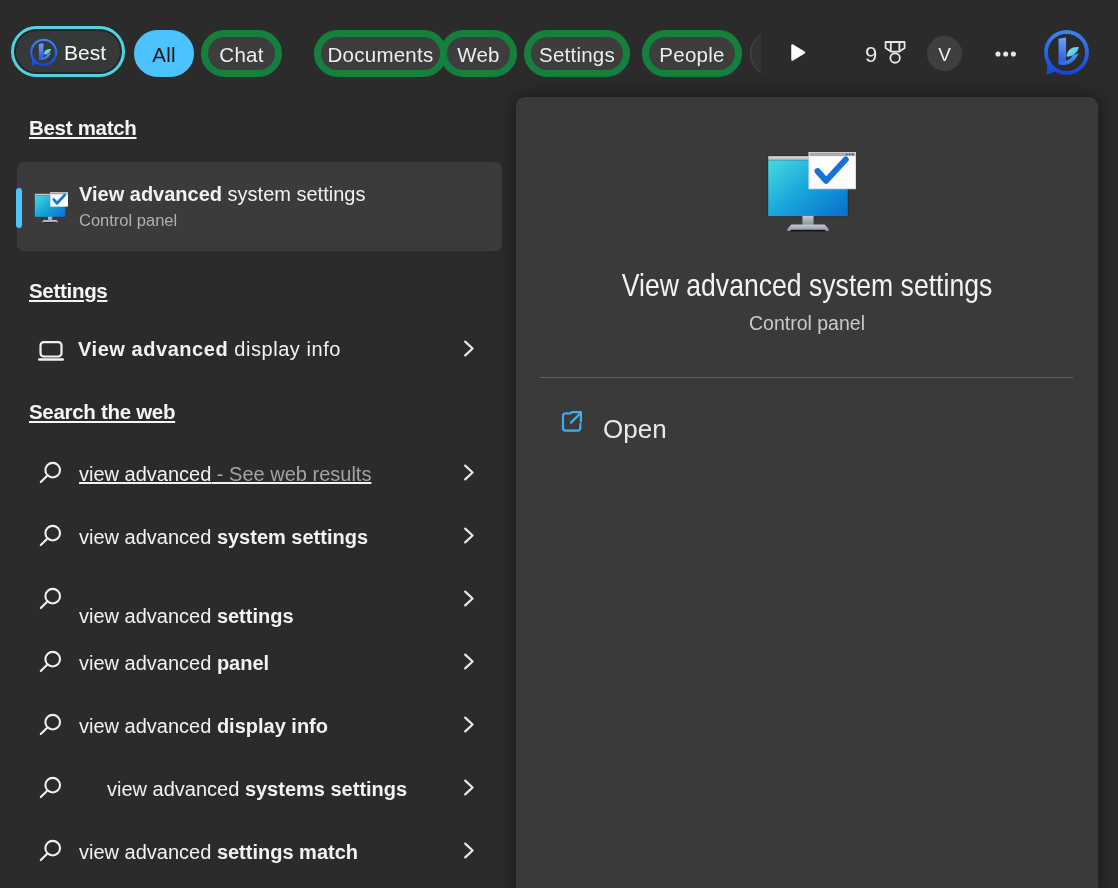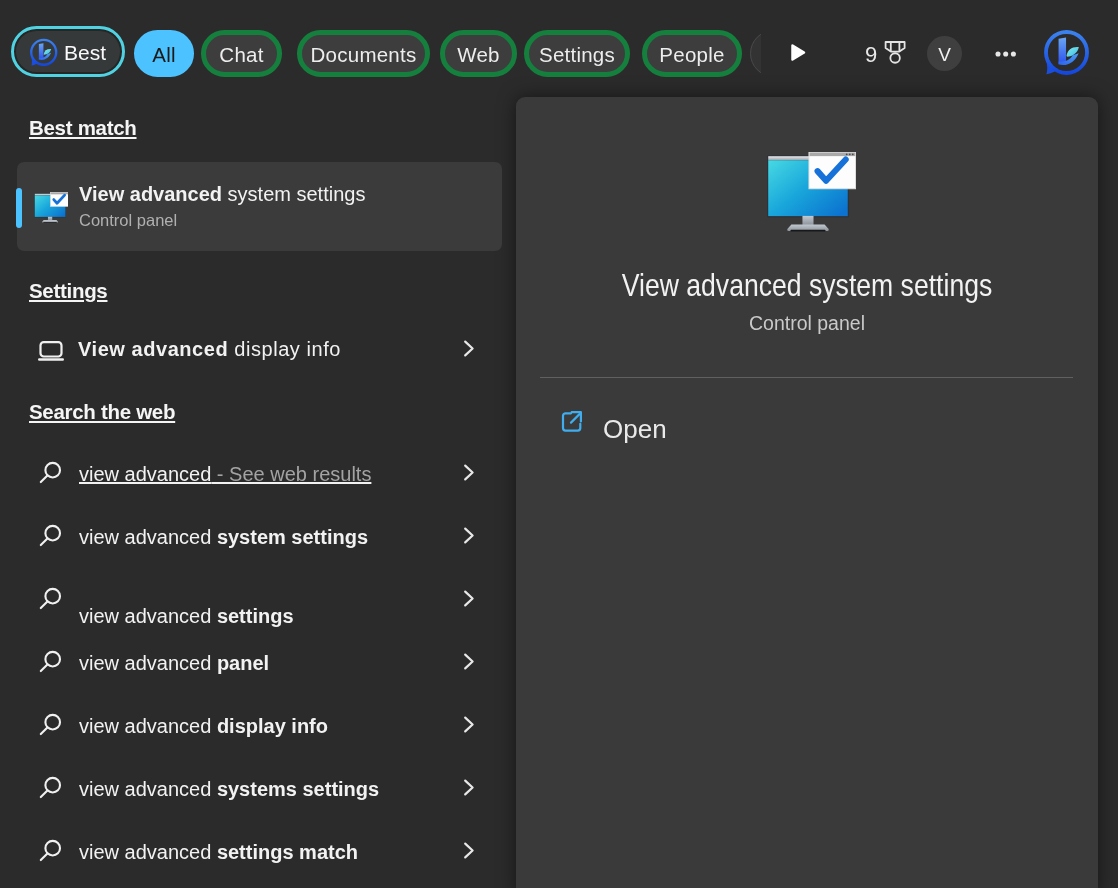--- a/index.html
+++ b/index.html
@@ -1,21 +1,21 @@
 <!DOCTYPE html>
 <html><head>
 <meta charset="utf-8">
 <style>
   * { margin:0; padding:0; box-sizing:border-box; }
   svg { display:block; }
   html,body { width:1118px; height:888px; overflow:hidden; }
   body { background:#2b2b2b; font-family:"Liberation Sans", sans-serif; position:relative; transform:translateZ(0); }
   .abs { position:absolute; }
   .pill { position:absolute; top:29.5px; height:47px; border-radius:23.5px;
-          background:#3d3d3d; border:5px solid #15803d; color:#ededed;
+          background:#3d3d3d; border:7px solid #15803d; color:#ededed;
           font-size:20.5px; letter-spacing:0.25px; display:flex; align-items:center; justify-content:center; padding-top:3px; }
   .hdr { position:absolute; left:29px; color:#f5f5f5; font-size:20.5px; font-weight:bold; letter-spacing:-0.3px;text-decoration:underline; }
   .rowtext { position:absolute; left:79px; color:#f2f2f2; font-size:20px; white-space:nowrap; }
   .gray { color:#a3a3a3; }
   .chev { position:absolute; left:462px; }
 </style>
 </head>
 <body>
 
 <div class="abs" id="chatpill" style="left:11px; top:26px; width:114px; height:51px; border-radius:26px; border:3px solid #4fd3e3; background:#36393a; box-shadow: inset 0 0 0 2px #262626;"></div>
@@ -47,21 +47,21 @@
     <circle cx="23.5" cy="24.5" r="21.4" fill="none" stroke="url(#bub)" stroke-width="4.0"></circle>
     <path d="M15.2 10.3 L23 8.9 L23 36.8 L15.2 36.8 z" fill="url(#barg)"></path>
     <path d="M23.5 28 C24.6 21.5 29.5 18.3 36.4 19 C34.8 25.2 30 28.6 24 28.9 z" fill="url(#swo)"></path>
     <path d="M15.2 36.8 C23.8 39.6 32.4 34.5 36.2 25.2 L29.8 27.4 C27.3 32.2 21.7 34.9 15.2 34 z" fill="url(#bot)"></path>
   </svg>
 </div>
 <div class="abs" style="left:64px; top:41px; font-size:21px; color:#fafafa;">Best</div>
 
 <div class="pill" style="left:134px; width:60px; background:#4cc2ff; border-color:#4cc2ff; color:#191919;">All</div>
 <div class="pill" style="left:201px; width:81px;">Chat</div>
-<div class="pill" style="left:297px; width:133px;">Documents</div>
+<div class="pill" style="left:314px; width:133px;">Documents</div>
 <div class="pill" style="left:440px; width:77px;">Web</div>
 <div class="pill" style="left:524px; width:106px;">Settings</div>
 <div class="pill" style="left:642px; width:100px;">People</div>
 <div class="abs" style="left:750px; top:29.5px; width:10.5px; height:47px; overflow:hidden;">
   <div style="width:80px; height:47px; border-radius:23.5px; border:1px solid #4a4a4a; background:#333333;"></div>
 </div>
 
 <svg class="abs" style="left:789px; top:42px;" width="18" height="21" viewBox="0 0 18 21">
   <path d="M3.5 3.5 L15 10.5 L3.5 17.5 z" fill="#fff" stroke="#fff" stroke-width="2.5" stroke-linejoin="round"></path>
 </svg>
@@ -212,21 +212,21 @@
     <path d="M9.4 16.5 L2.8 23.1" stroke="#f0f0f0" stroke-width="2.1" stroke-linecap="round"></path>
   </svg>
   <div class="rowtext" style="top:715.4px;">view advanced <b>display info</b></div>
   <svg class="chev abs" style="top:716.1px;" width="14" height="17" viewBox="0 0 14 17">
     <path d="M3.2 1.6 L10.6 8.5 L3.2 15.4" fill="none" stroke="#e8e8e8" stroke-width="2.2" stroke-linecap="round" stroke-linejoin="round"></path>
   </svg>
   <svg class="abs" style="left:38px; top:774.1px;" width="27" height="27" viewBox="0 0 27 27">
     <circle cx="14.7" cy="11.2" r="7.3" fill="none" stroke="#f0f0f0" stroke-width="2.1"></circle>
     <path d="M9.4 16.5 L2.8 23.1" stroke="#f0f0f0" stroke-width="2.1" stroke-linecap="round"></path>
   </svg>
-  <div class="rowtext" style="top:778.4px;">view advanced <b>systems settings</b></div>
+  <div class="rowtext" style="top:778.4px;margin-left:28px;">view advanced <b>systems settings</b></div>
   <svg class="chev abs" style="top:779.1px;" width="14" height="17" viewBox="0 0 14 17">
     <path d="M3.2 1.6 L10.6 8.5 L3.2 15.4" fill="none" stroke="#e8e8e8" stroke-width="2.2" stroke-linecap="round" stroke-linejoin="round"></path>
   </svg>
   <svg class="abs" style="left:38px; top:837.1px;" width="27" height="27" viewBox="0 0 27 27">
     <circle cx="14.7" cy="11.2" r="7.3" fill="none" stroke="#f0f0f0" stroke-width="2.1"></circle>
     <path d="M9.4 16.5 L2.8 23.1" stroke="#f0f0f0" stroke-width="2.1" stroke-linecap="round"></path>
   </svg>
   <div class="rowtext" style="top:841.4px;">view advanced <b>settings match</b></div>
   <svg class="chev abs" style="top:842.1px;" width="14" height="17" viewBox="0 0 14 17">
     <path d="M3.2 1.6 L10.6 8.5 L3.2 15.4" fill="none" stroke="#e8e8e8" stroke-width="2.2" stroke-linecap="round" stroke-linejoin="round"></path>

